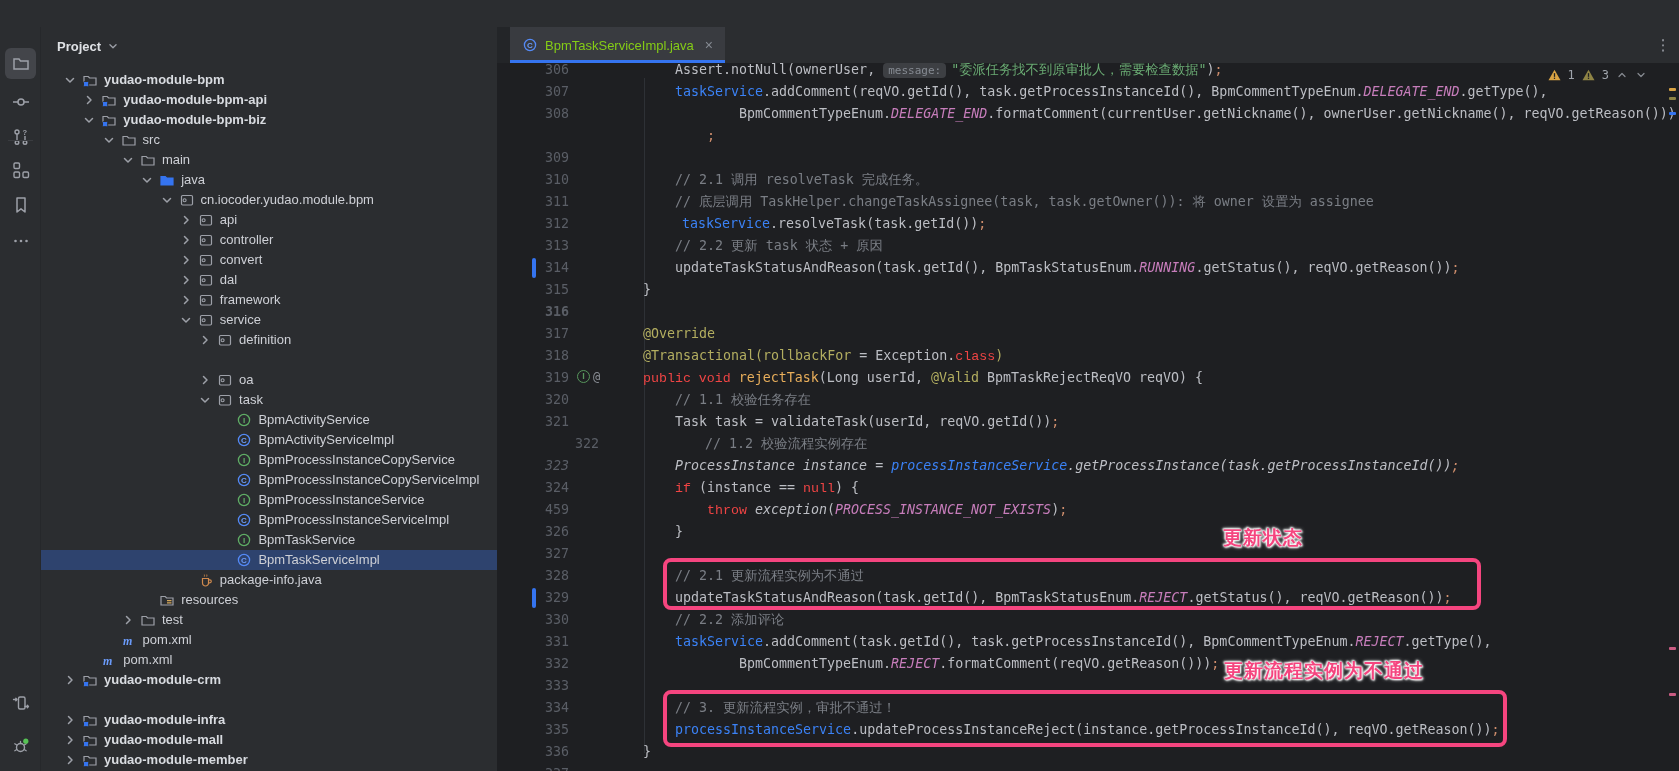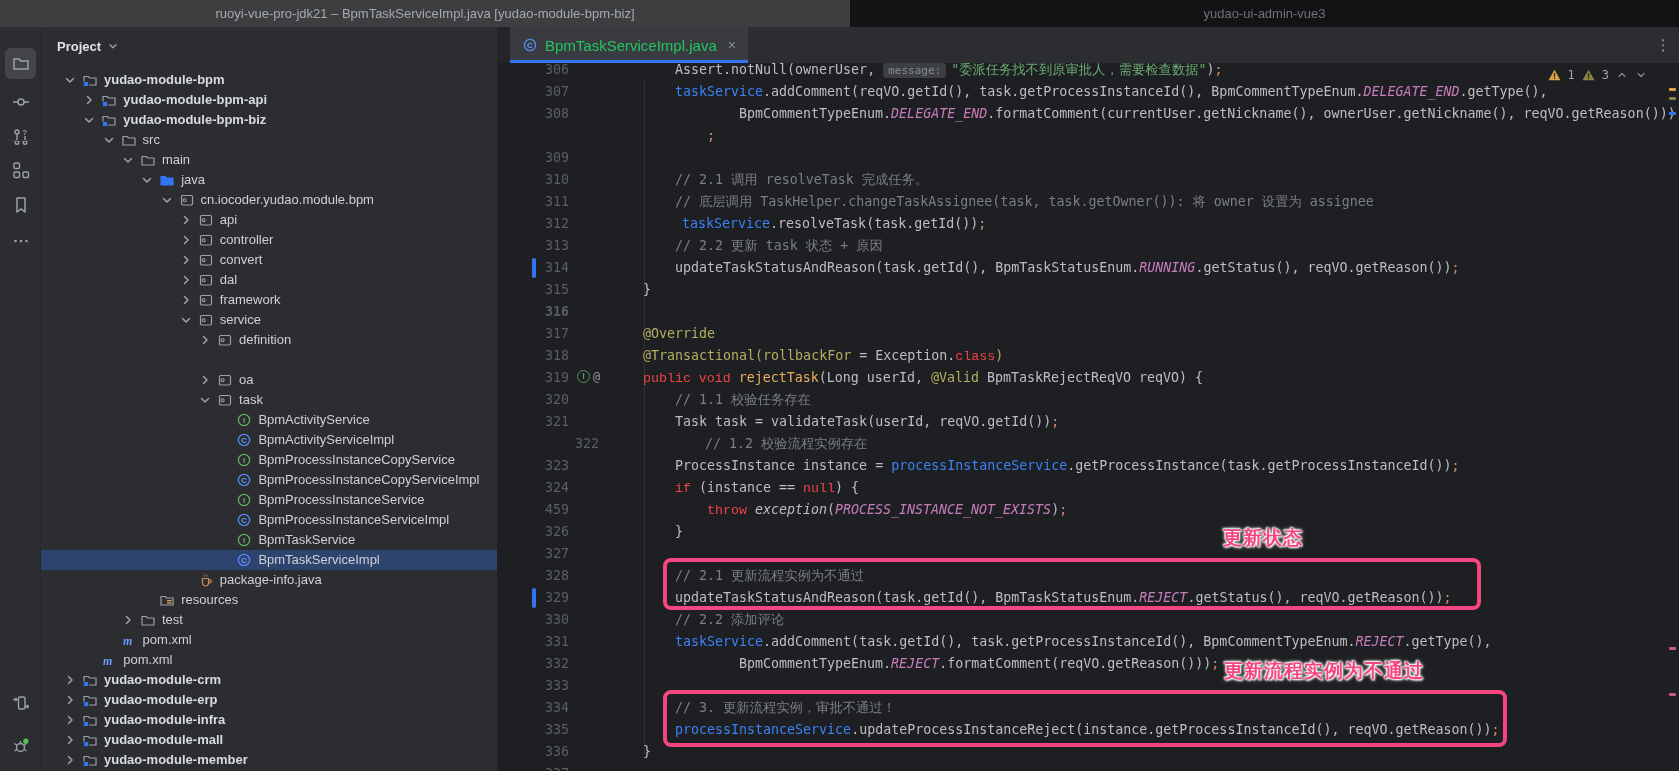--- a/index.html
+++ b/index.html
@@ -28,21 +28,21 @@
   .tree-row.bold .tree-label { font-weight:bold; color:#D8DBE0; }
   .tree-chev, .tree-ico { position:absolute; top:2px; width:16px; height:16px; }
   .tree-label { position:absolute; top:0; line-height:20px; white-space:nowrap; }
 
   
   .editor { position:relative; flex:1; height:100%; background:#1E1F22; overflow:hidden; }
   .tabbar { position:absolute; top:0; left:0; right:0; height:36px; background:#2B2D30; }
   .tab-lead { position:absolute; top:0; left:0; width:13px; height:36px; background:#232528; }
   .tab { position:absolute; top:0; left:13px; height:36px; background:#393B40; display:flex; align-items:center; gap:7px; padding:0 12px; }
   .tab-underline { position:absolute; bottom:0; left:0; width:100%; height:3px; background:#3574F0; }
-  .tab-label { color:#22c55e; font-size:15px;text-align:center; }
+  .tab-label { color:#84cc16; font-size:13px;text-align:center; }
   .tab-close { color:#868B93; font-size:14px; margin-left:4px; }
   .kebab { position:absolute; top:8px; right:6px; width:20px; height:20px; color:#9DA0A8; font-size:15px; text-align:center; line-height:20px; }
 
   .code-area { position:absolute; top:36px; left:0; right:0; bottom:0; overflow:hidden;
                font-family:"DejaVu Sans Mono", monospace; font-size:13.3px; }
   .guide { position:absolute; left:147px; top:15px; height:675px; width:1px; background:#2E3136; }
   .row { position:absolute; left:0; width:100%; height:22px; line-height:22px; white-space:pre; }
   .ln { position:absolute; left:0; width:72px; text-align:right; color:#5A5E66; }
   .code { position:absolute; top:0; }
   .chg { position:absolute; left:35px; top:1px; width:3.5px; height:20px; background:#3574F0; border-radius:2px; }
@@ -74,24 +74,20 @@
   .pink-label { position:absolute; color:#F5457F; font-size:19px; font-weight:bold; letter-spacing:1px;
                 font-family:"Liberation Sans", sans-serif;
                 text-shadow:0 0 2px #fff, 0 0 2px #fff, 0 0 4px #fff, 1px 1px 2px #fff, -1px -1px 2px #fff; }
   svg { display:block; }
 </style>
 </head>
 <body>
 
 <div class="screen">
 
-  <div class="titlebar">
-    <div class="left">ruoyi-vue-pro-jdk21 – BpmTaskServiceImpl.java [yudao-module-bpm-biz]</div>
-    <div class="right">yudao-ui-admin-vue3</div>
-  </div>
 
   <div class="main">
     <div class="activity" id="activityBar">
         <div class="act-item active" style="top: 21px;">
           <svg width="20" height="20" viewBox="0 0 20 20">
             <path d="M3 5h5l1.5 2H17v8H3V5z" fill="none" stroke="#9DA0A8" stroke-width="1.5"></path>
           </svg>
         </div>
         <div class="act-item" style="top: 59px;">
           <svg width="20" height="20" viewBox="0 0 20 20">
@@ -500,34 +496,20 @@
                 <path d="M6.5 4.5L10 8l-3.5 3.5" stroke="#9DA0A8" stroke-width="1.5" fill="none" stroke-linecap="round" stroke-linejoin="round"></path>
               </svg>
             </span>
             <span class="tree-ico" style="left:41px">
               <svg width="16" height="16" viewBox="0 0 16 16">
                 <path d="M2 4.5h4.2l1.4 1.5H14V13H2V4.5z" fill="none" stroke="#9DA0A8" stroke-width="1.2"></path>
                 <rect x="1.5" y="9.5" width="5.2" height="5.2" rx="1" fill="#3574F0" stroke="#2B2D30" stroke-width="1"></rect>
               </svg>
             </span>
             <span class="tree-label" style="left:63px">yudao-module-crm</span>
-          </div>
-          <div class="tree-row bold" style="top: 663px;">
-            <span class="tree-chev" style="left:21px">
-              <svg width="16" height="16" viewBox="0 0 16 16">
-                <path d="M6.5 4.5L10 8l-3.5 3.5" stroke="#9DA0A8" stroke-width="1.5" fill="none" stroke-linecap="round" stroke-linejoin="round"></path>
-              </svg>
-            </span>
-            <span class="tree-ico" style="left:41px">
-              <svg width="16" height="16" viewBox="0 0 16 16">
-                <path d="M2 4.5h4.2l1.4 1.5H14V13H2V4.5z" fill="none" stroke="#9DA0A8" stroke-width="1.2"></path>
-                <rect x="1.5" y="9.5" width="5.2" height="5.2" rx="1" fill="#3574F0" stroke="#2B2D30" stroke-width="1"></rect>
-              </svg>
-            </span>
-            <span class="tree-label" style="left:63px">yudao-module-erp</span>
           </div>
           <div class="tree-row bold" style="top: 683px;">
             <span class="tree-chev" style="left:21px">
               <svg width="16" height="16" viewBox="0 0 16 16">
                 <path d="M6.5 4.5L10 8l-3.5 3.5" stroke="#9DA0A8" stroke-width="1.5" fill="none" stroke-linecap="round" stroke-linejoin="round"></path>
               </svg>
             </span>
             <span class="tree-ico" style="left:41px">
               <svg width="16" height="16" viewBox="0 0 16 16">
                 <path d="M2 4.5h4.2l1.4 1.5H14V13H2V4.5z" fill="none" stroke="#9DA0A8" stroke-width="1.2"></path>
@@ -618,21 +600,21 @@
             <div class="row" style="top: 171.5px;"><span class="ln">313</span><span class="code" style="left:178px"><span class="tk-cm">// 2.2 更新 task 状态 + 原因</span></span></div>
             <div class="row" style="top: 193.5px;"><span class="ln">314</span><span class="chg"></span><span class="code" style="left:178px"><span class="tk-d">updateTaskStatusAndReason(task.getId(), BpmTaskStatusEnum.</span><span class="tk-cst">RUNNING</span><span class="tk-d">.getStatus(), reqVO.getReason())</span><span class="tk-sm">;</span></span></div>
             <div class="row" style="top: 215.5px;"><span class="ln">315</span><span class="code" style="left:146px"><span class="tk-d">}</span></span></div>
             <div class="row" style="top: 237.5px; font-weight: bold;"><span class="ln">316</span><span class="code" style="left:114px"></span></div>
             <div class="row" style="top: 259.5px;"><span class="ln">317</span><span class="code" style="left:146px"><span class="tk-an">@Override</span></span></div>
             <div class="row" style="top: 281.5px;"><span class="ln">318</span><span class="code" style="left:146px"><span class="tk-an">@Transactional(</span><span class="tk-an">rollbackFor</span><span class="tk-d"> = Exception.</span><span class="tk-k">class</span><span class="tk-an">)</span></span></div>
             <div class="row" style="top: 303.5px;"><span class="ln">319</span><span class="impl-wrap"><span class="impl-i">I</span><span class="impl-at">@</span></span><span class="code" style="left:146px"><span class="tk-k">public void </span><span class="tk-md">rejectTask</span><span class="tk-d">(Long userId, </span><span class="tk-an">@Valid</span><span class="tk-d"> BpmTaskRejectReqVO reqVO) {</span></span></div>
             <div class="row" style="top: 325.5px;"><span class="ln">320</span><span class="code" style="left:178px"><span class="tk-cm">// 1.1 校验任务存在</span></span></div>
             <div class="row" style="top: 347.5px;"><span class="ln">321</span><span class="code" style="left:178px"><span class="tk-d">Task task = validateTask(userId, reqVO.getId())</span><span class="tk-sm">;</span></span></div>
             <div class="row" style="top: 369.5px; margin-left: 30px;"><span class="ln">322</span><span class="code" style="left:178px"><span class="tk-cm">// 1.2 校验流程实例存在</span></span></div>
-            <div class="row" style="top: 391.5px;"><span class="ln">323</span><span class="code" style="left:178px"><span class="tk-d">ProcessInstance instance = </span><span class="tk-f">processInstanceService</span><span class="tk-d">.getProcessInstance(task.getProcessInstanceId())</span><span class="tk-sm">;</span></span></div>
+            <div class="row" style="top: 391.5px; font-style: italic;"><span class="ln">323</span><span class="code" style="left:178px"><span class="tk-d">ProcessInstance instance = </span><span class="tk-f">processInstanceService</span><span class="tk-d">.getProcessInstance(task.getProcessInstanceId())</span><span class="tk-sm">;</span></span></div>
             <div class="row" style="top: 413.5px;"><span class="ln">324</span><span class="code" style="left:178px"><span class="tk-k">if</span><span class="tk-d"> (instance == </span><span class="tk-k">null</span><span class="tk-d">) {</span></span></div>
             <div class="row" style="top: 435.5px;"><span class="ln">459</span><span class="code" style="left:210px"><span class="tk-k">throw </span><span class="tk-it">exception</span><span class="tk-d">(</span><span class="tk-cst">PROCESS_INSTANCE_NOT_EXISTS</span><span class="tk-d">)</span><span class="tk-sm">;</span></span></div>
             <div class="row" style="top: 457.5px;"><span class="ln">326</span><span class="code" style="left:178px"><span class="tk-d">}</span></span></div>
             <div class="row" style="top: 479.5px;"><span class="ln">327</span><span class="code" style="left:114px"></span></div>
             <div class="row" style="top: 501.5px;"><span class="ln">328</span><span class="code" style="left:178px"><span class="tk-cm">// 2.1 更新流程实例为不通过</span></span></div>
             <div class="row" style="top: 523.5px;"><span class="ln">329</span><span class="chg"></span><span class="code" style="left:178px"><span class="tk-d">updateTaskStatusAndReason(task.getId(), BpmTaskStatusEnum.</span><span class="tk-cst">REJECT</span><span class="tk-d">.getStatus(), reqVO.getReason())</span><span class="tk-sm">;</span></span></div>
             <div class="row" style="top: 545.5px;"><span class="ln">330</span><span class="code" style="left:178px"><span class="tk-cm">// 2.2 添加评论</span></span></div>
             <div class="row" style="top: 567.5px;"><span class="ln">331</span><span class="code" style="left:178px"><span class="tk-f">taskService</span><span class="tk-d">.addComment(task.getId(), task.getProcessInstanceId(), BpmCommentTypeEnum.</span><span class="tk-cst">REJECT</span><span class="tk-d">.getType(),</span></span></div>
             <div class="row" style="top: 589.5px;"><span class="ln">332</span><span class="code" style="left:242px"><span class="tk-d">BpmCommentTypeEnum.</span><span class="tk-cst">REJECT</span><span class="tk-d">.formatComment(reqVO.getReason()))</span><span class="tk-sm">;</span></span></div>
             <div class="row" style="top: 611.5px;"><span class="ln">333</span><span class="code" style="left:114px"></span></div>

